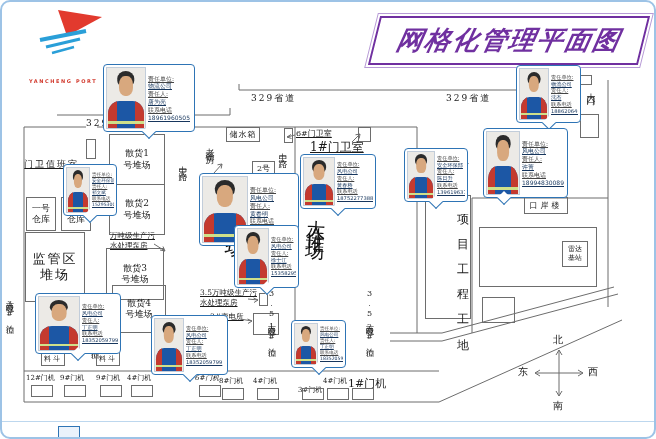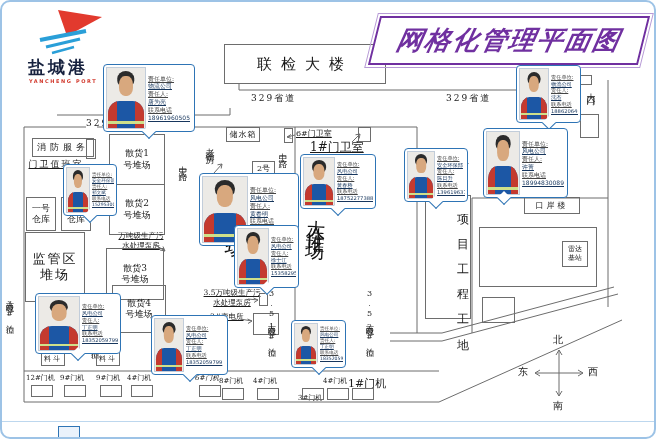--- a/index.html
+++ b/index.html
@@ -2,21 +2,21 @@
 <html><head>
 <meta charset="utf-8">
 <style>
   html,body{margin:0;padding:0;background:#fff;}
   .slide{position:relative;width:656px;height:439px;background:#fff;border:2px solid #9dc3e6;
          border-radius:10px;box-sizing:border-box;overflow:hidden;
          font-family:"DejaVu Serif",serif;color:#1a1a1a;}
   
   .b{position:absolute;border:1px solid #6d6d6d;display:flex;align-items:center;justify-content:center;
      text-align:center;white-space:pre-line;box-sizing:border-box;background:transparent;line-height:1.25;}
-  .t{position:absolute;white-space:pre-line;text-align:center;line-height:1.3;}
+  .t{position:absolute;white-space:pre-line;line-height:1.3;}
   .u{text-decoration:underline;text-underline-offset:1px;}
   .v{position:absolute;writing-mode:vertical-rl;text-orientation:upright;letter-spacing:3px;
      font-size:9px;color:#222;line-height:1;}
   .lines{position:absolute;left:0;top:0;z-index:1;}
   
   .logo{position:absolute;left:18px;top:6px;width:100px;height:86px;z-index:2;}
   .logo .cn{position:absolute;left:8px;top:48px;font-family:"DejaVu Sans",sans-serif;font-weight:bold;
             font-size:17px;letter-spacing:3px;color:#16213e;}
   .logo .en{position:absolute;left:9px;top:70px;font-family:"DejaVu Sans",sans-serif;font-size:5px;
             letter-spacing:1.6px;color:#d23a2e;font-weight:bold;}
@@ -79,37 +79,32 @@
     </g>
   </svg>
 
   <div class="logo">
     <svg width="100" height="50" viewBox="0 0 100 50">
       <path d="M38 2 L82 9 L47 28 Z" fill="#e23a2e"></path>
       <path d="M20 32 L66 23" stroke="#2a9fd8" stroke-width="4" fill="none"></path>
       <path d="M26 39 L60 31" stroke="#2a9fd8" stroke-width="3.2" fill="none"></path>
       <path d="M32 45 L54 39" stroke="#2a9fd8" stroke-width="2.4" fill="none"></path>
     </svg>
-    <div class="cn">盐城港</div>
     <div class="en">YANCHENG PORT</div>
   </div>
 
   <div class="title">
     <span>网格化管理平面图</span>
   </div>
 
-  <div class="b" style="left:222px;top:42px;width:162px;height:40px;font-size:15px;letter-spacing:9px;border-width:1px;">
-    <span>联检大楼</span></div>
   <div class="t" style="left:84px;top:116px;font-size:9px;letter-spacing:2px;">329省道</div>
   <div class="t" style="left:249px;top:91px;font-size:9px;letter-spacing:2px;">329省道</div>
   <div class="t" style="left:444px;top:91px;font-size:9px;letter-spacing:2px;">329省道</div>
 
   <div class="b" style="left:84px;top:137px;width:10px;height:20px;"></div>
-  <div class="b" style="left:30px;top:136px;width:62px;height:19px;font-size:9px;letter-spacing:4px;">
-    <span>消防服务</span></div>
   <div class="t u" style="left:22px;top:157px;width:64px;font-size:9px;letter-spacing:2px;">门卫值班室</div>
   <div class="b" style="left:24px;top:195px;width:30px;height:34px;font-size:9px;">
     <span>一号
 仓库</span></div>
   <div class="b" style="left:59px;top:195px;width:30px;height:34px;font-size:9px;">
     <span>二号
 仓库</span></div>
   <div class="b" style="left:23px;top:230px;width:60px;height:70px;font-size:13px;letter-spacing:2px;">
     <span>监管区
 堆场</span></div>
@@ -151,21 +146,21 @@
 水处理泵房</div>
   <div class="b" style="left:257px;top:291px;width:9px;height:13px;"></div>
   <div class="t u" style="left:208px;top:310px;font-size:7.5px;">3#变电所</div>
   <div class="b" style="left:251px;top:311px;width:26px;height:22px;"></div>
 
   <div class="b" style="left:423px;top:193px;width:46px;height:124px;font-size:12px;letter-spacing:6px;line-height:2.1;padding-left:36px;">
     <span>亨通
 项目
 工程
 工地</span></div>
-  <div class="b" style="left:522px;top:195px;width:56px;height:17px;font-size:8px;letter-spacing:3px;">
+  <div class="b" style="left:522px;top:195px;width:44px;height:17px;font-size:8px;letter-spacing:3px;">
     <span>口岸楼</span></div>
   <div class="b" style="left:477px;top:225px;width:118px;height:60px;"></div>
   <div class="b" style="left:560px;top:239px;width:26px;height:26px;font-size:7px;">
     <span>雷达
 基站</span></div>
   <div class="b" style="left:480px;top:295px;width:33px;height:26px;"></div>
   <div class="b" style="left:575px;top:73px;width:15px;height:10px;"></div>
   <div class="b" style="left:578px;top:112px;width:19px;height:24px;"></div>
   <div class="v" style="left:584px;top:84px;height:40px;letter-spacing:2px;">大门口</div>
 
@@ -191,21 +186,21 @@
   <div class="t" style="left:94px;top:372px;font-size:7px;">9#门机</div>
   <div class="b" style="left:98px;top:383px;width:22px;height:12px;"></div>
   <div class="t" style="left:125px;top:372px;font-size:7px;">4#门机</div>
   <div class="b" style="left:129px;top:383px;width:22px;height:12px;"></div>
   <div class="t" style="left:193px;top:372px;font-size:7px;font-style:italic;">6#门机</div>
   <div class="b" style="left:197px;top:383px;width:22px;height:12px;"></div>
   <div class="t" style="left:217px;top:375px;font-size:7px;">8#门机</div>
   <div class="b" style="left:220px;top:386px;width:22px;height:12px;"></div>
   <div class="t" style="left:251px;top:375px;font-size:7px;">4#门机</div>
   <div class="b" style="left:255px;top:386px;width:22px;height:12px;"></div>
-  <div class="t" style="left:296px;top:392px;font-size:7px;">3#门机</div>
+  <div class="t" style="left:296px;top:384px;font-size:7px;">3#门机</div>
   <div class="b" style="left:300px;top:386px;width:22px;height:12px;"></div>
   <div class="t" style="left:321px;top:375px;font-size:7px;">4#门机</div>
   <div class="b" style="left:325px;top:386px;width:22px;height:12px;"></div>
   <div class="t" style="left:346px;top:375px;font-size:11px;">1#门机</div>
   <div class="b" style="left:350px;top:386px;width:22px;height:12px;"></div>
 
   <div class="card fs6" style="left:101px;top:62px;width:92px;height:68px;">
     <div class="photo" style="width:38px;">
         <i class="hair"></i>
         <i class="head"></i>

